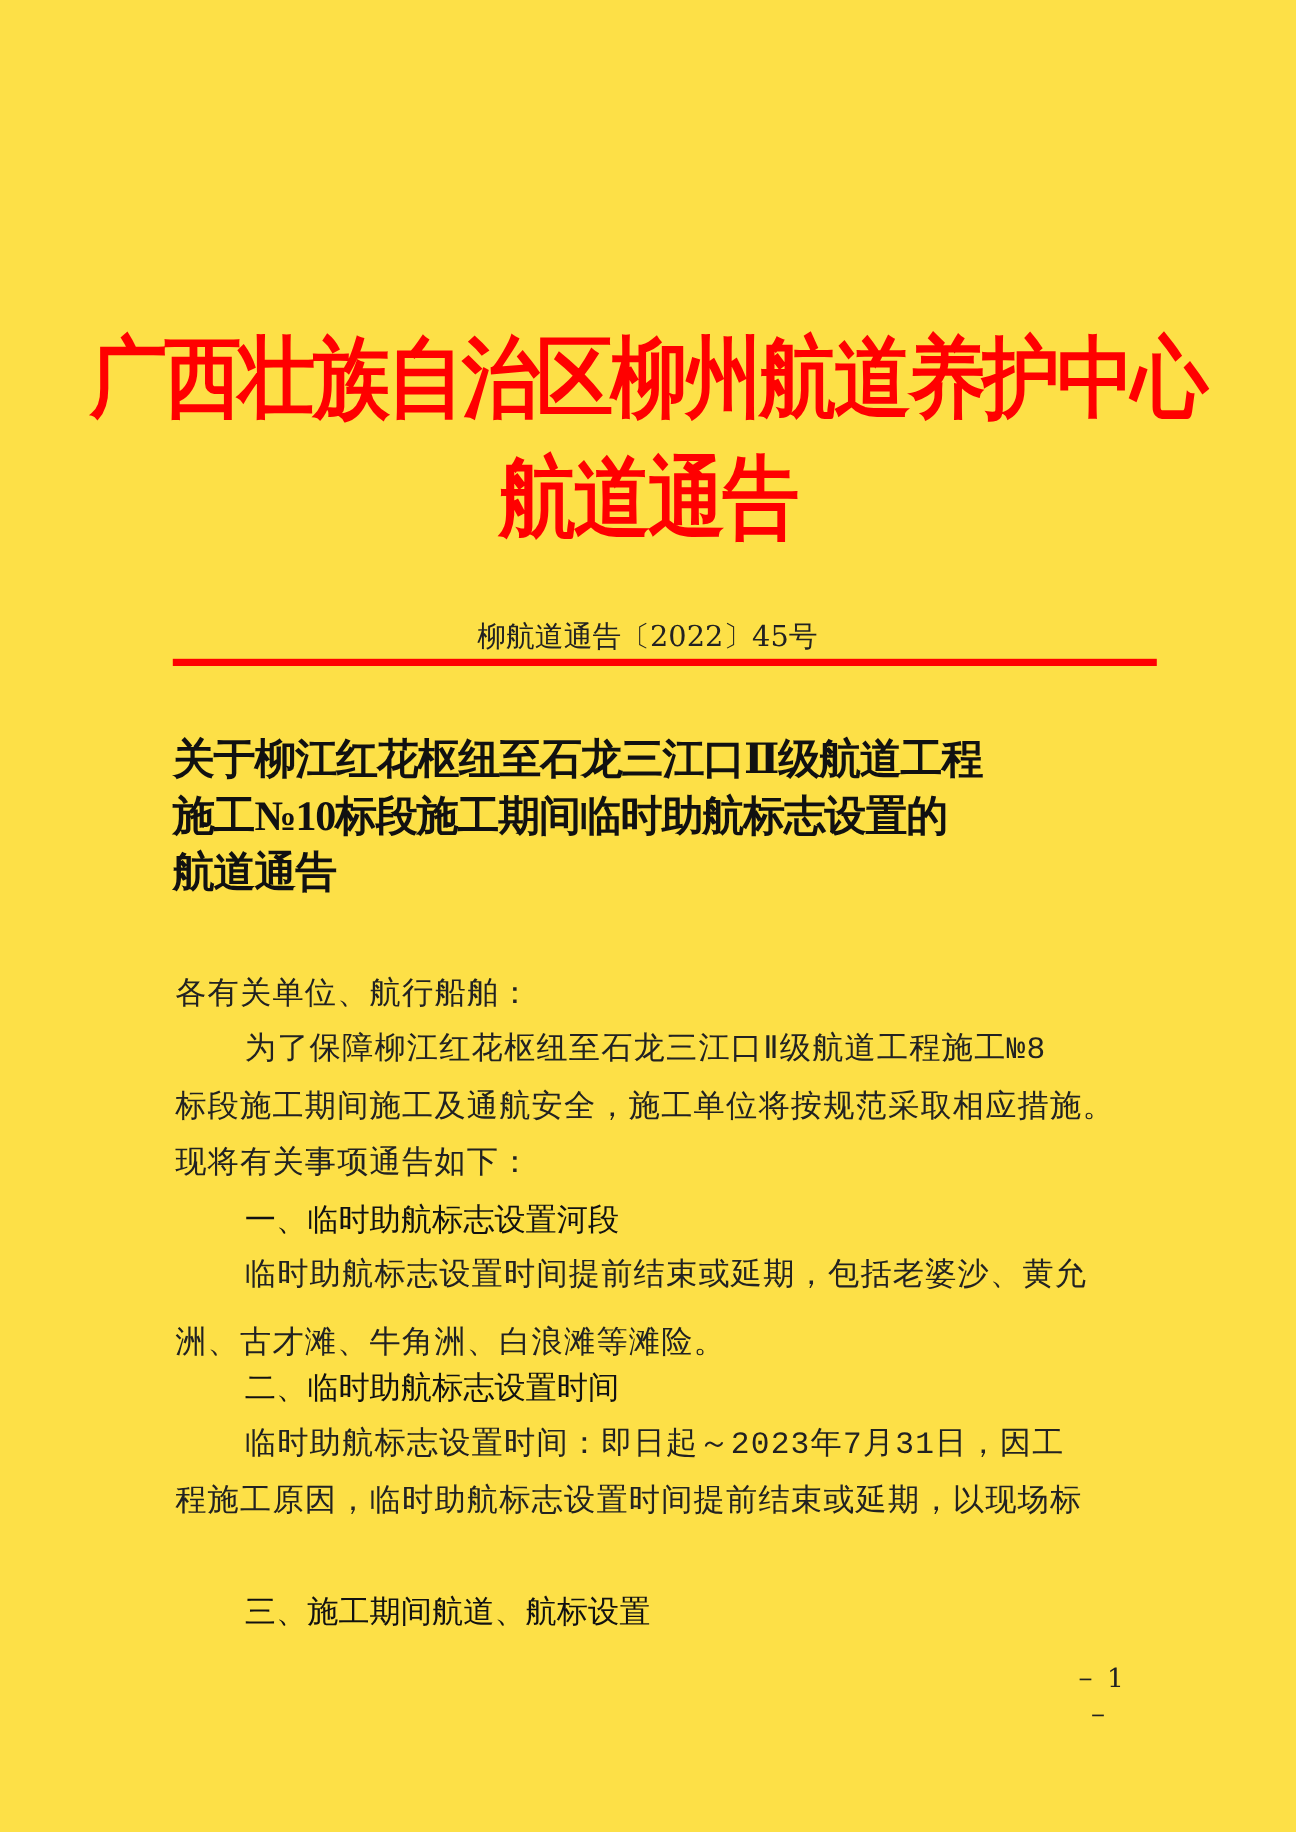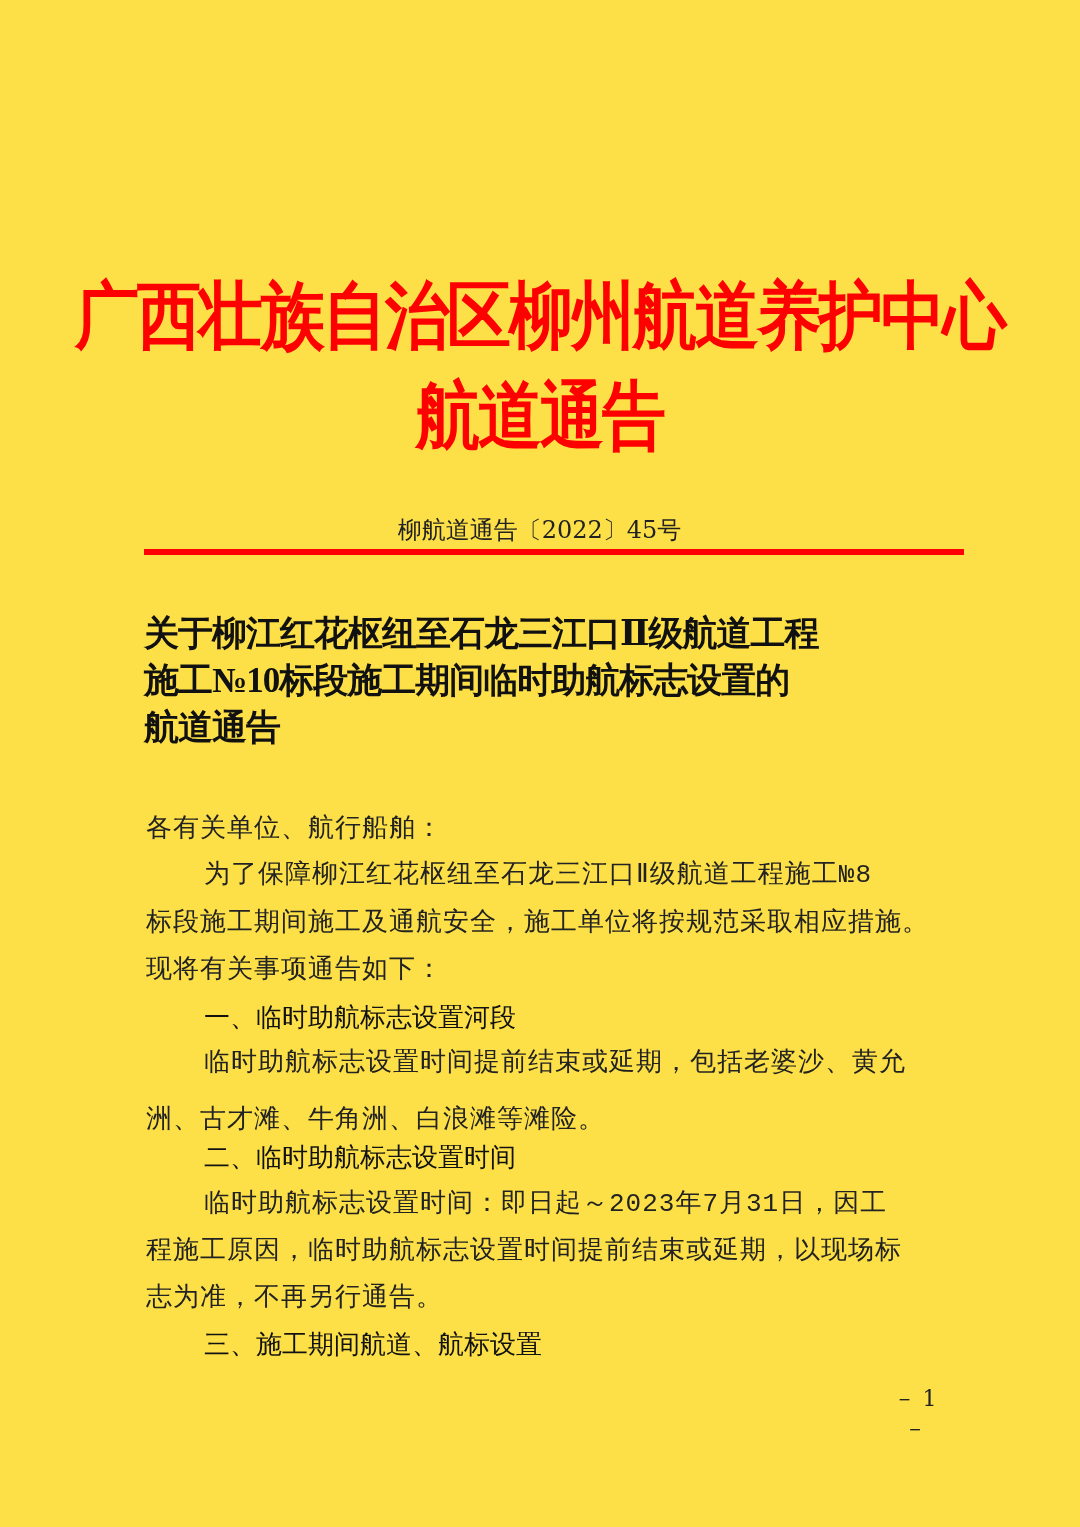--- a/index.html
+++ b/index.html
@@ -63,18 +63,17 @@
   <div class="body-line" style="top:903px;">标段施工期间施工及通航安全，施工单位将按规范采取相应措施。</div>
   <div class="body-line" style="top:950px;">现将有关事项通告如下：</div>
 
   <div class="heading" style="top:997px;">一、临时助航标志设置河段</div>
   <div class="body-line indent" style="top:1043px;">临时助航标志设置时间提前结束或延期，包括老婆沙、黄允</div>
   <div class="body-line" style="top:1100px;">洲、古才滩、牛角洲、白浪滩等滩险。</div>
 
   <div class="heading" style="top:1137px;">二、临时助航标志设置时间</div>
   <div class="body-line indent" style="top:1184px;">临时助航标志设置时间：即日起～2023年7月31日，因工</div>
   <div class="body-line" style="top:1231px;">程施工原因，临时助航标志设置时间提前结束或延期，以现场标</div>
-  <div class="body-line" style="top:1278px;">志为准，不再另行通告。</div>
 
   <div class="heading" style="top:1324px;">三、施工期间航道、航标设置</div>
 
   <div class="pageno">－ 1 －</div>
 </div>
 
 </body></html>

